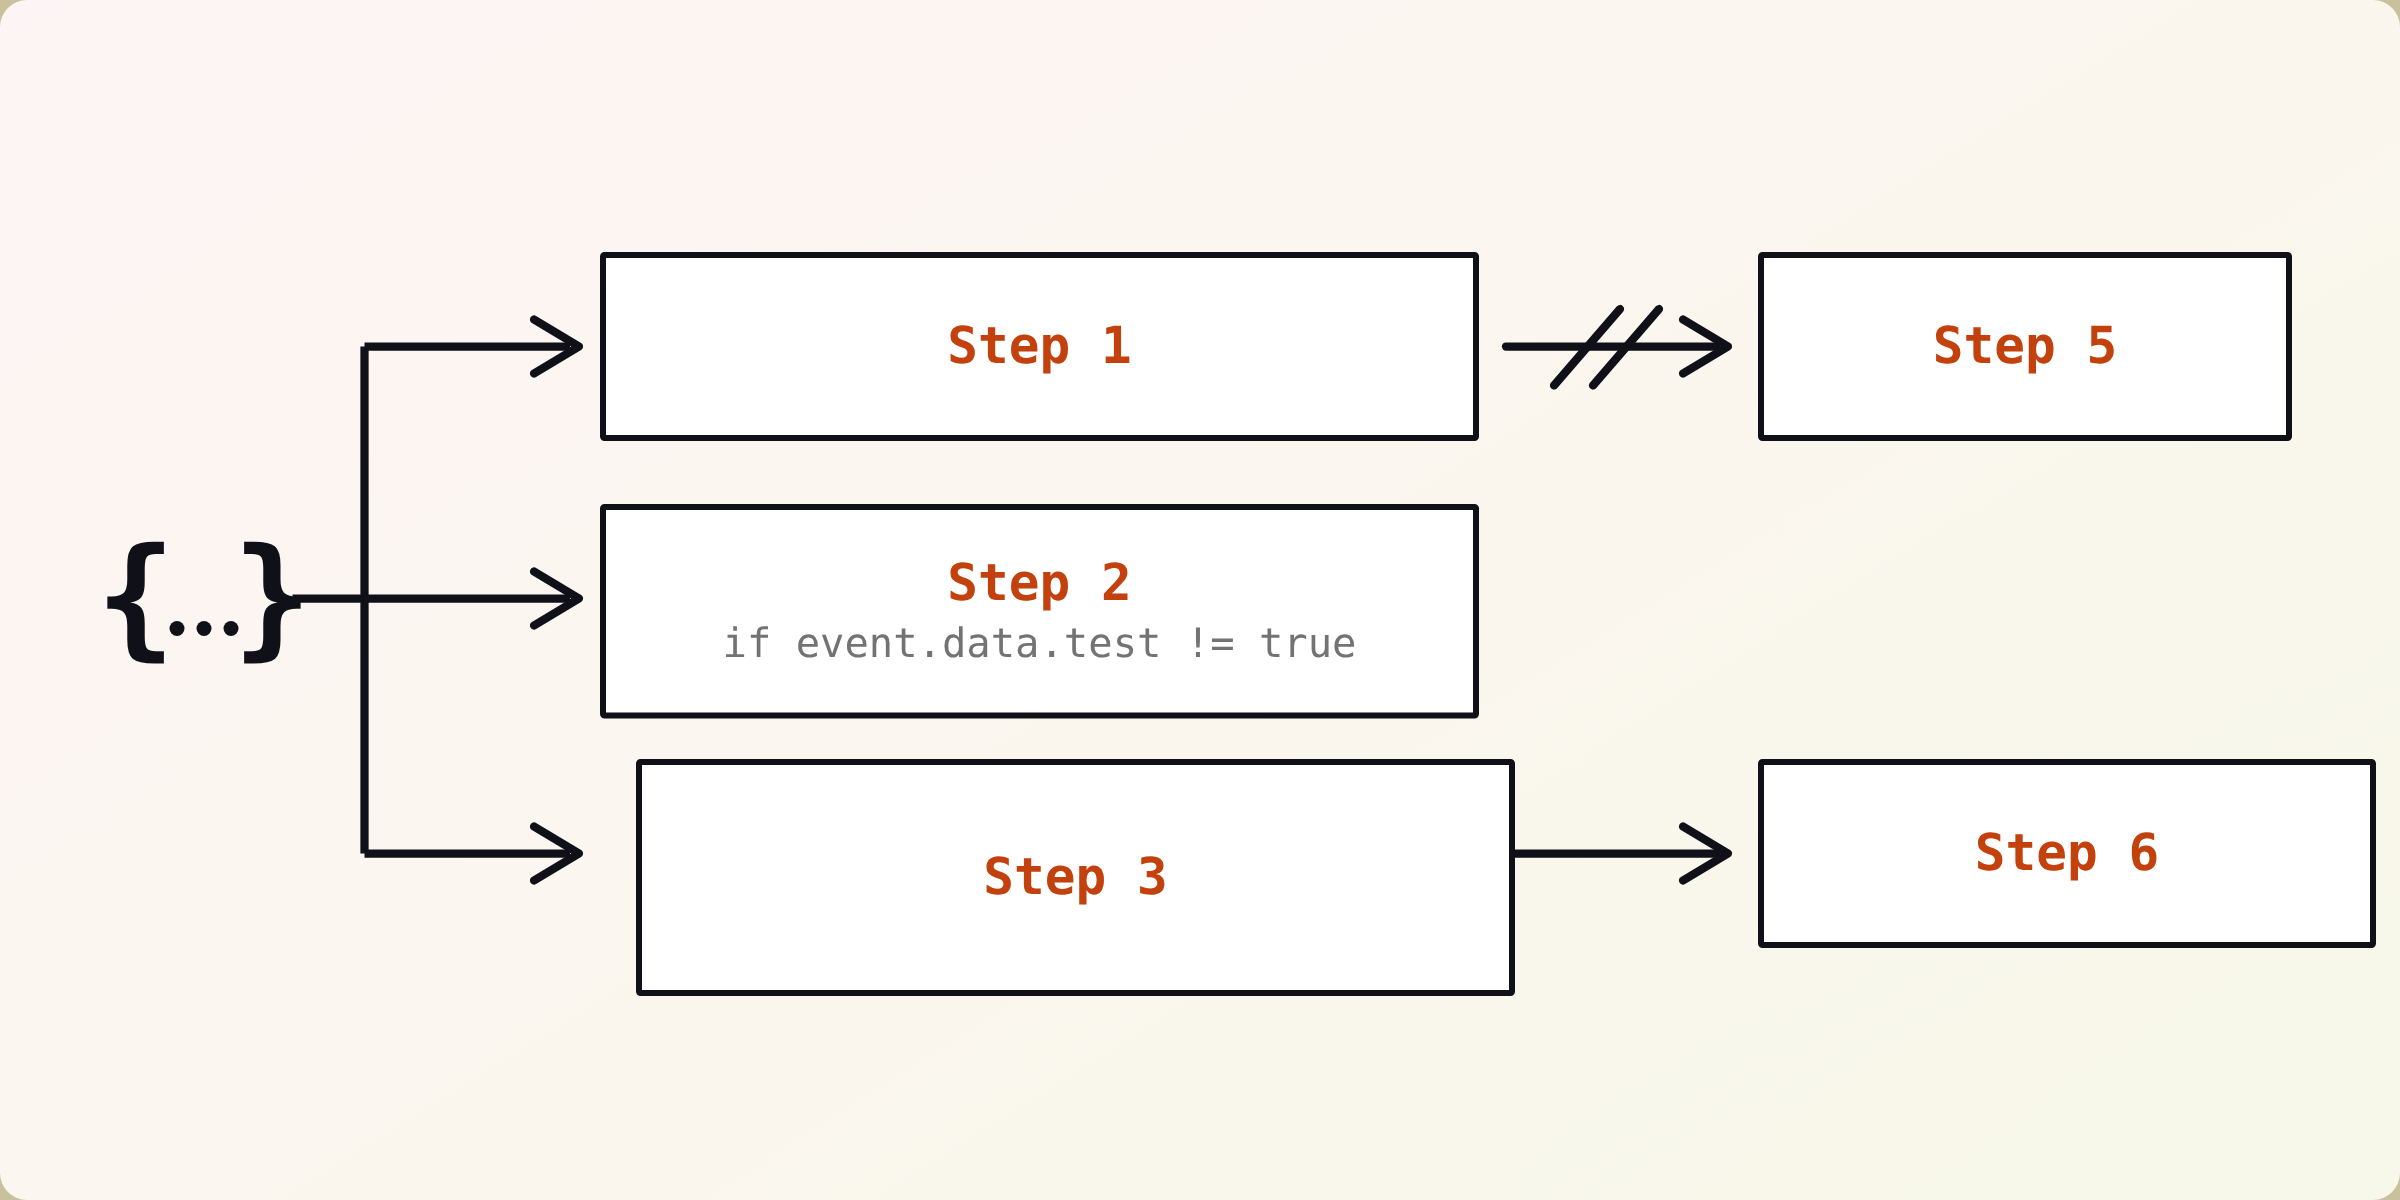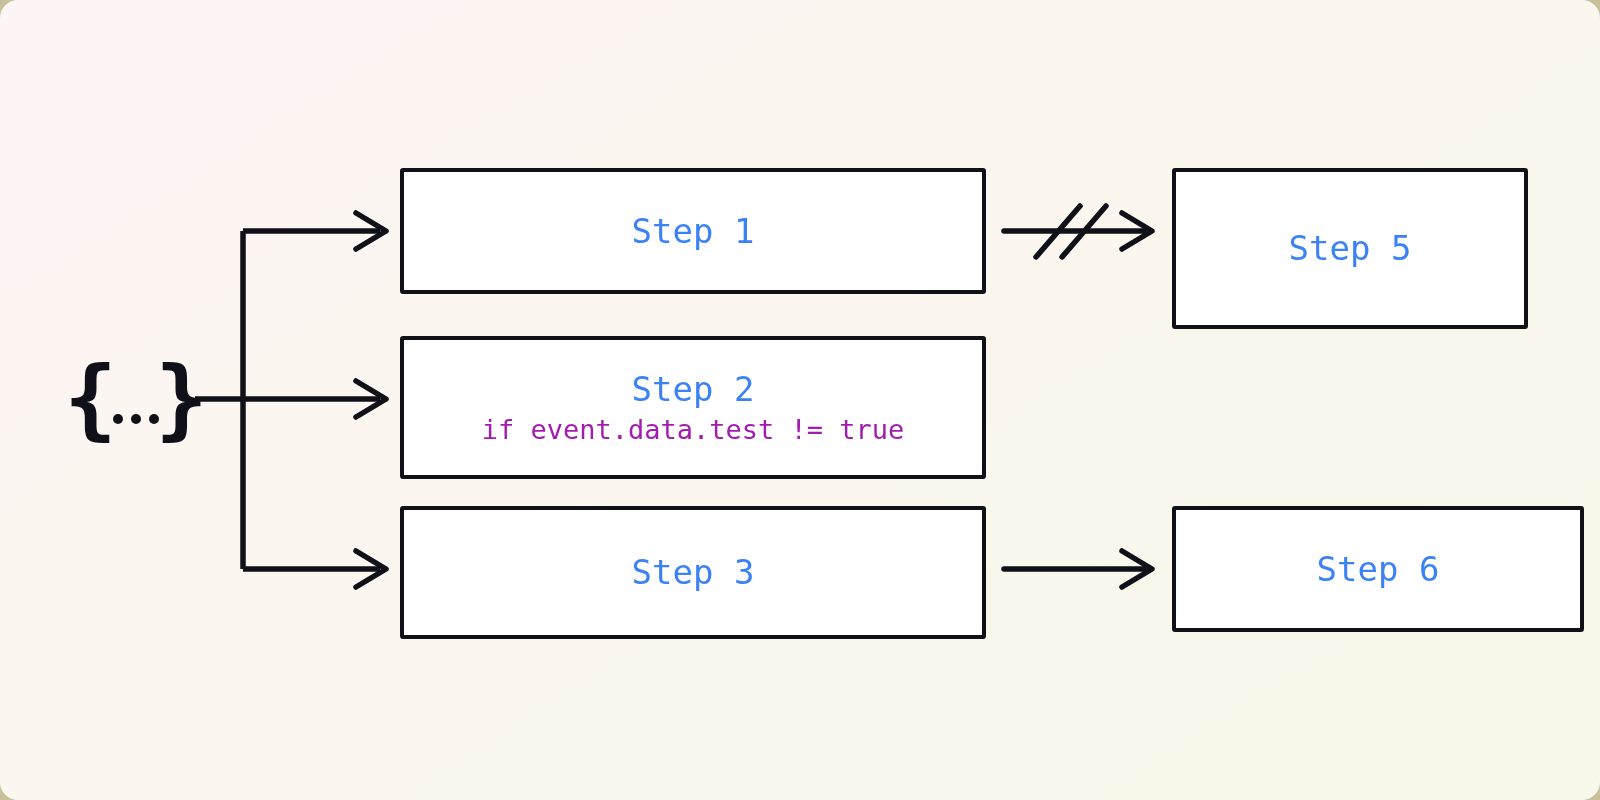--- a/index.html
+++ b/index.html
@@ -32,38 +32,38 @@
     border: 4px solid #101019;
     border-radius: 3px;
     display: flex;
     flex-direction: column;
     align-items: center;
     justify-content: center;
     gap: 4px;
   }
   .node-title {
     font-size: 34px;
-    font-weight: 400;
-    color: #3b82f6;
+    font-weight: 700;
+    color: #c2410c;
     line-height: 1.2;
     white-space: nowrap;
   }
   .node-subtitle {
     font-size: 27px;
     font-weight: 400;
-    color: #a21caf;
+    color: #737373;
     line-height: 1.2;
     white-space: nowrap;
   }
   
   .n-step1 { left: 400px; top: 168px; width: 586px; height: 126px; }
   .n-step2 { left: 400px; top: 336px; width: 586px; height: 143px; }
-  .n-step3 { left: 400px; top: 506px; width: 586px; height: 133px; }
+  .n-step3 { left: 424px; top: 506px; width: 586px; height: 158px; }
   
-  .n-step5 { left: 1172px; top: 168px; width: 356px; height: 161px; }
+  .n-step5 { left: 1172px; top: 168px; width: 356px; height: 126px; }
   .n-step6 { left: 1172px; top: 506px; width: 412px; height: 126px; }
 
   
   .json-icon {
     position: absolute;
     left: 64px;
     top: 348px;
     height: 100px;
     display: flex;
     align-items: center;

